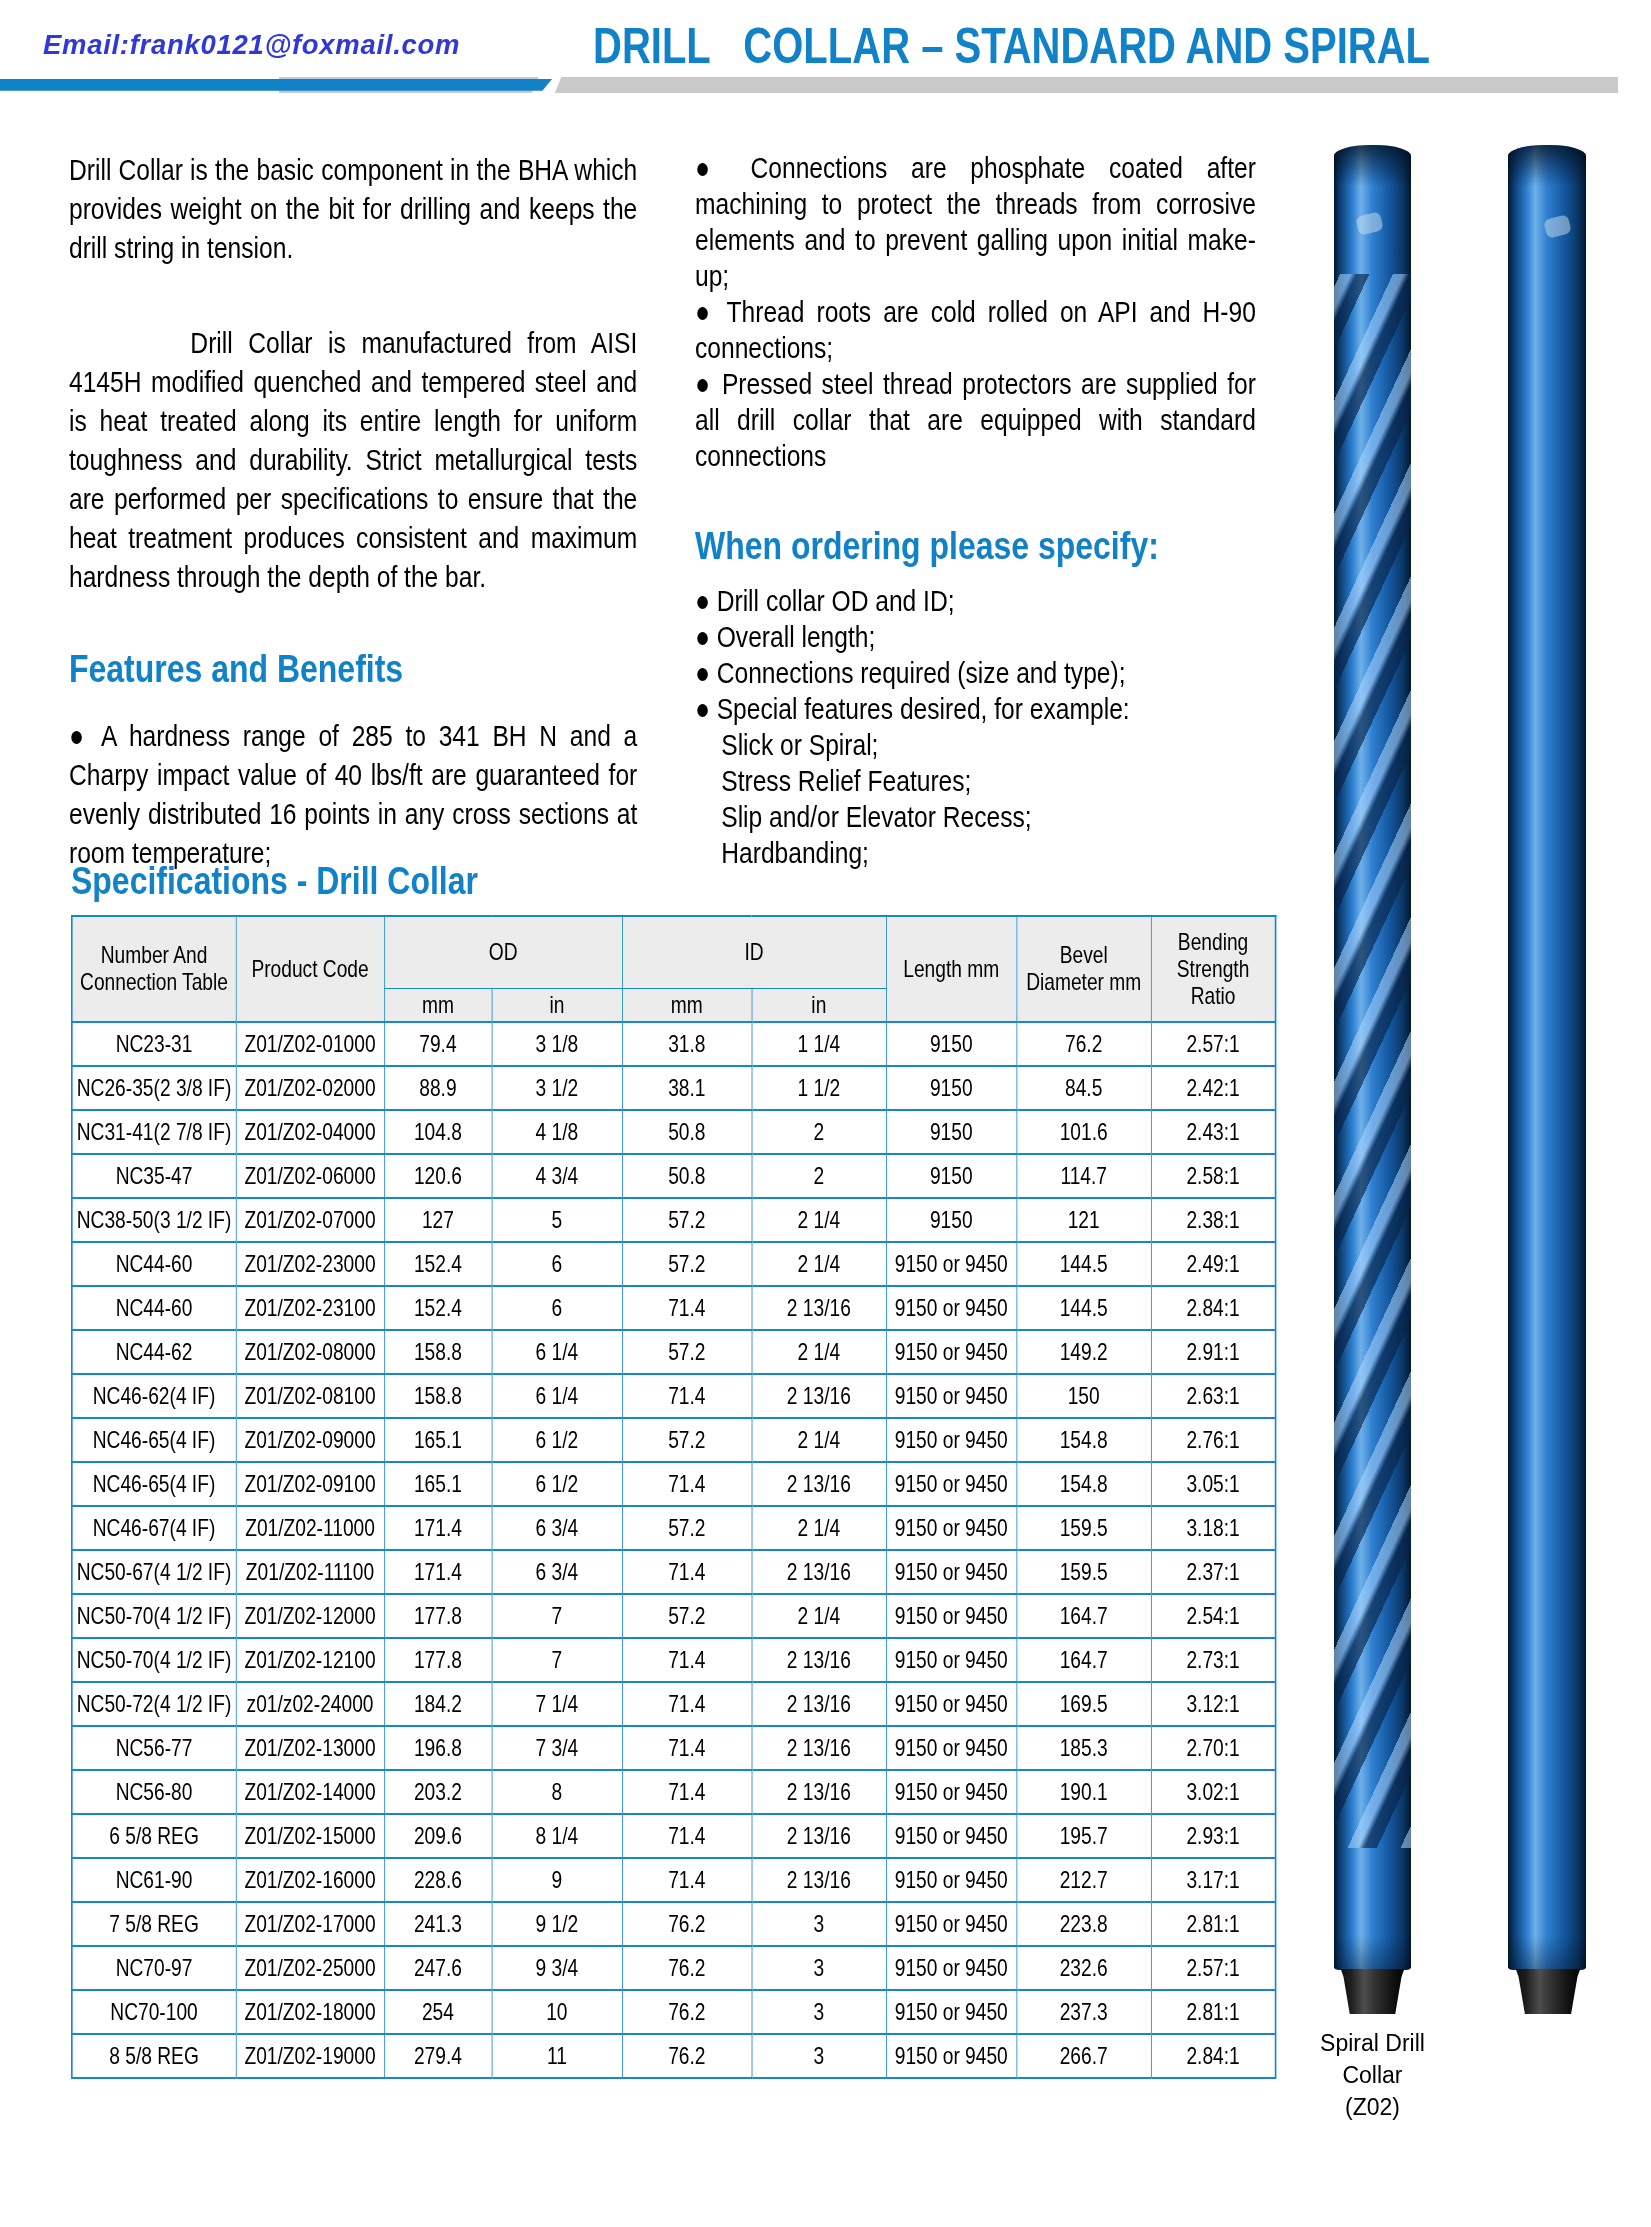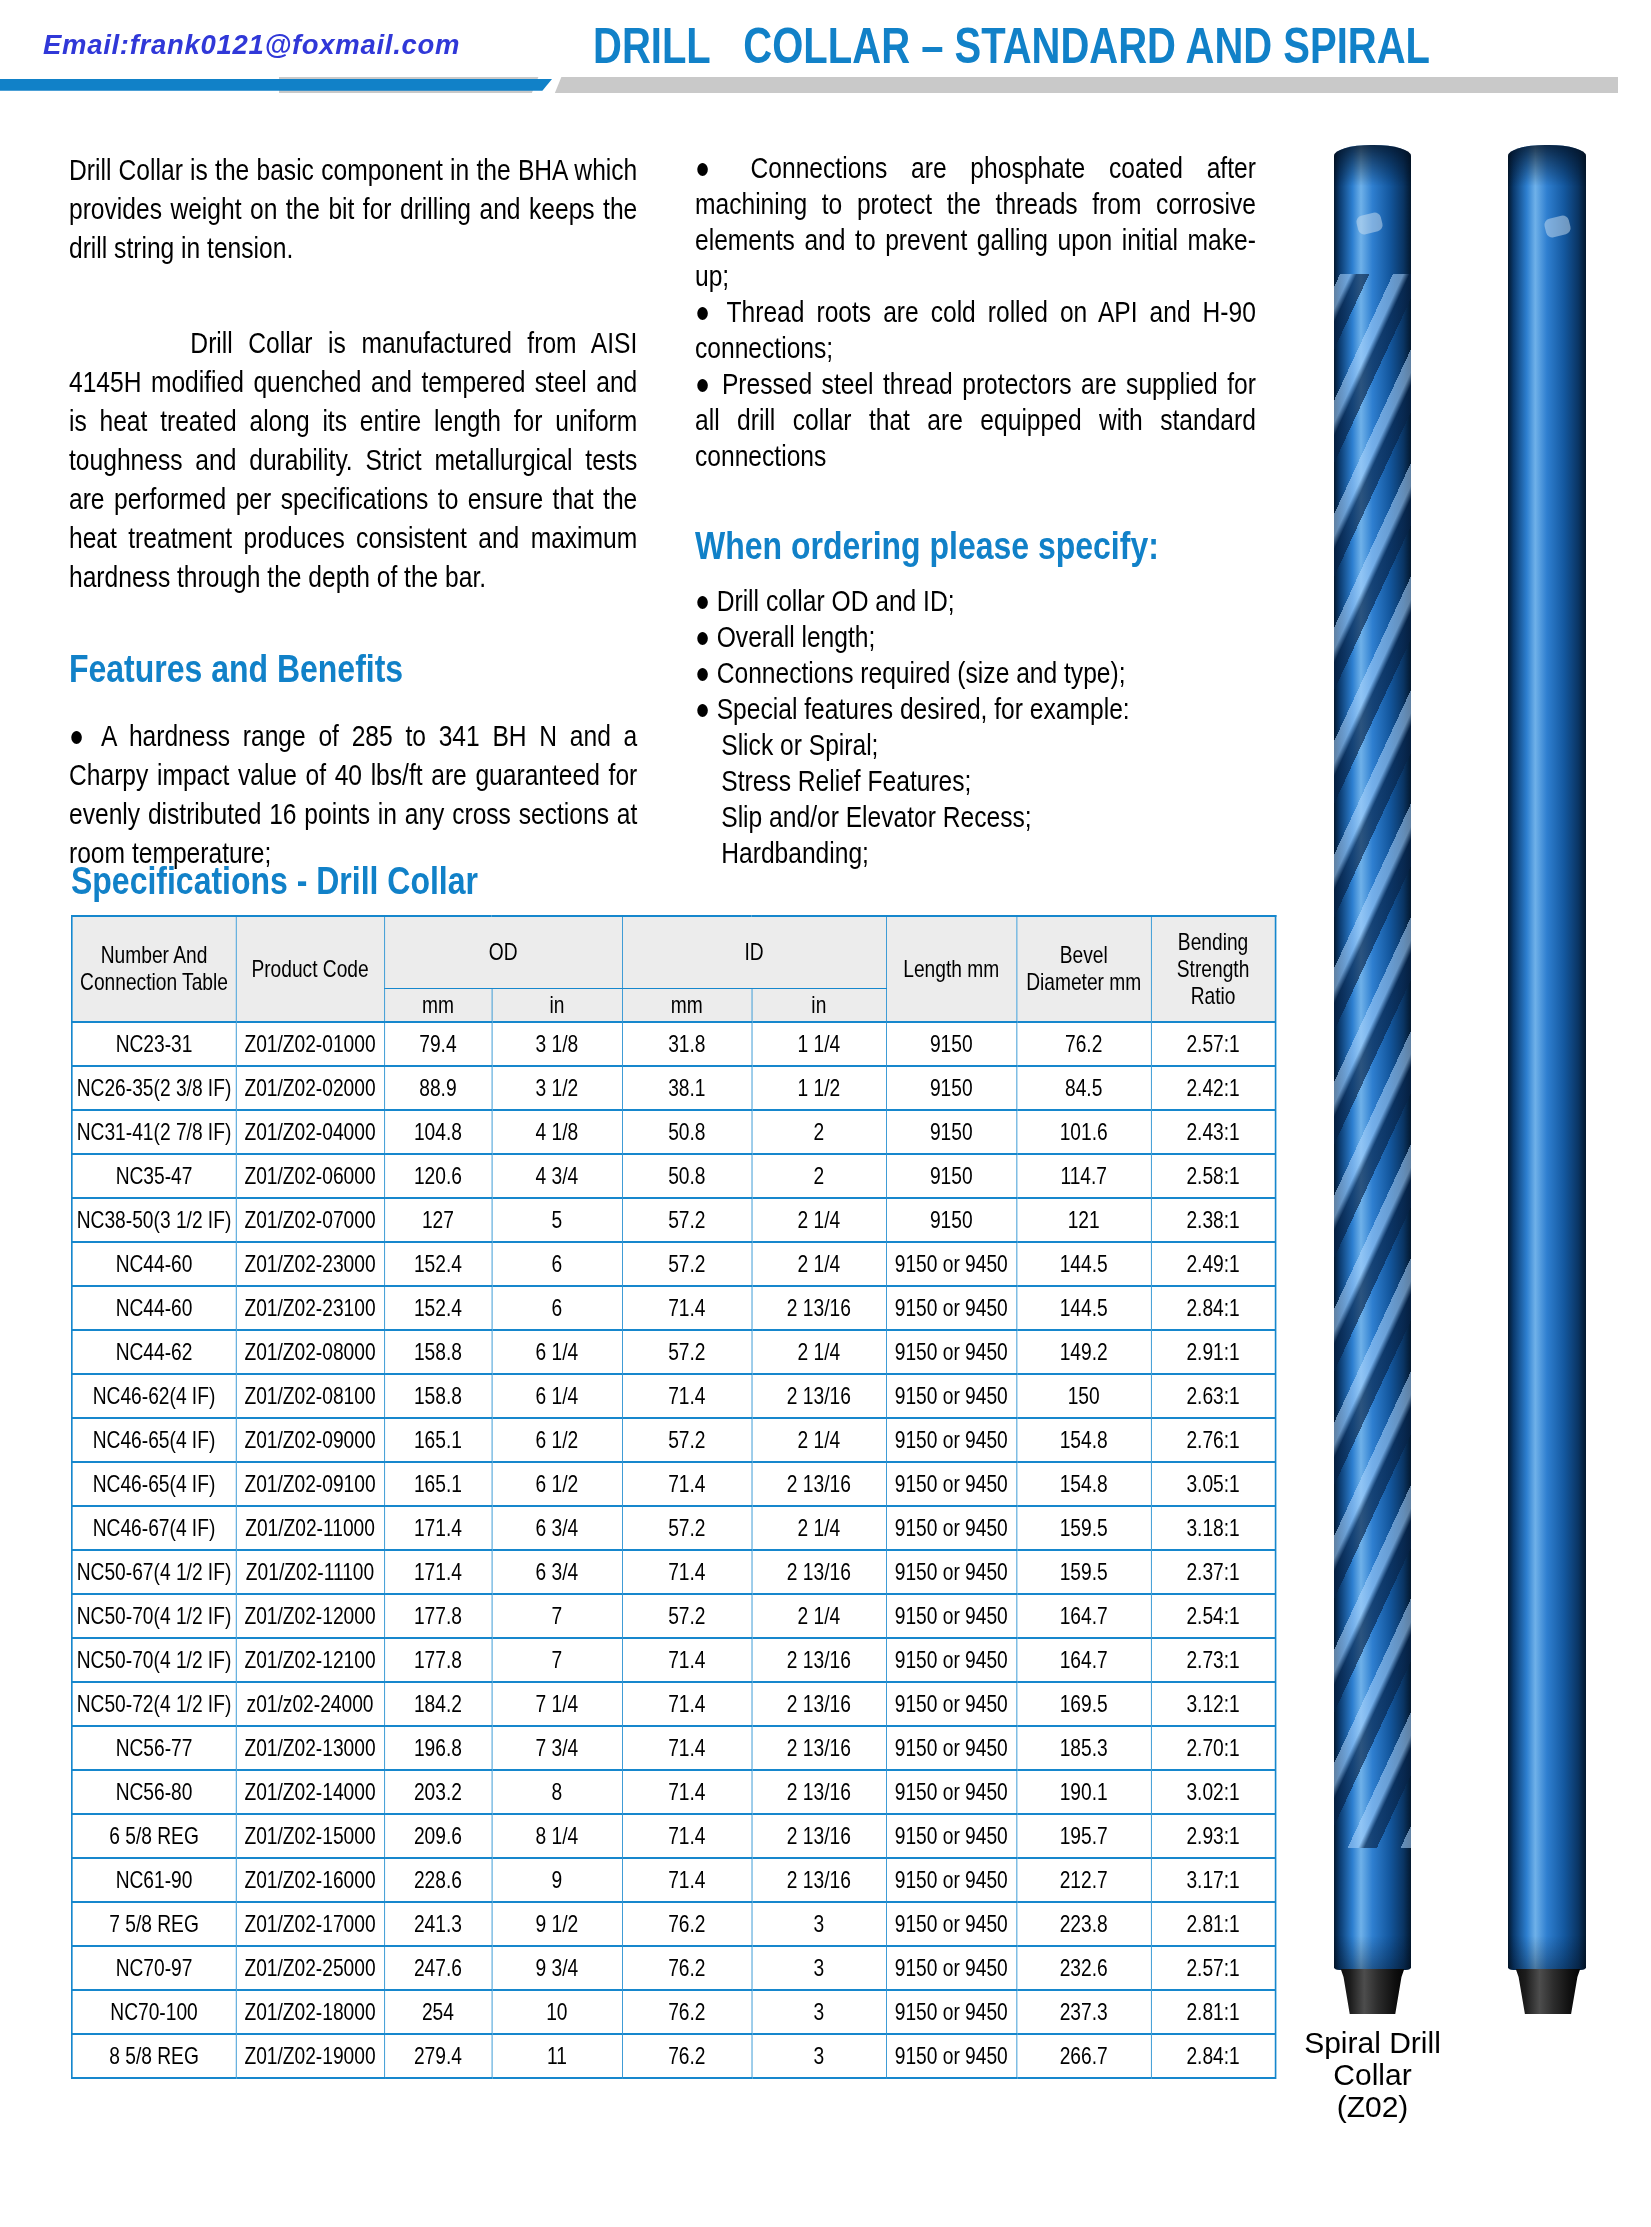--- a/index.html
+++ b/index.html
@@ -67,21 +67,21 @@
   .pipe-mark{position:absolute;width:25px;height:19px;border-radius:6.2px;
         background:rgba(205,224,240,0.5);transform:rotate(-14deg);}
   .mark-a{top:69px;left:30%;}
   .mark-b{top:72px;left:48%;}
   .pin{position:absolute;top:1969px;height:45px;
        background:linear-gradient(90deg,#0b0b0b,#1d1d1d 18%,#4d4d4d 38%,
                   #2c2c2c 58%,#0f0f0f 82%,#000);
        clip-path:polygon(4% 0,96% 0,92% 18%,83% 100%,17% 100%,8% 18%);}
   .pin-spiral{left:1338px;width:69px;}
   .pin-standard{left:1513px;width:70px;}
-  .fig-label{position:absolute;top:2027px;font-size:30px;line-height:32px;
+  .fig-label{position:absolute;top:2027px;font-size:23px;line-height:32px;
              text-align:center;white-space:pre-line;}
   .label-spiral{left:1298px;width:149px;}
   .label-standard{left:1470px;width:156px;}
 </style>
 </head>
 <body>
 
 <div class="page">
 
   <div class="email">Email:frank0121@foxmail.com</div>

